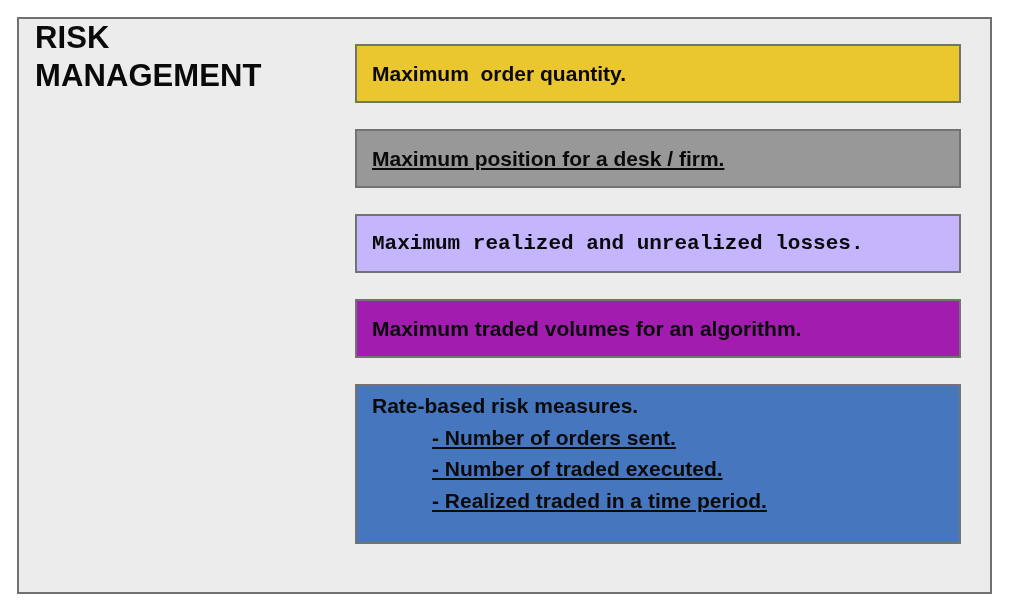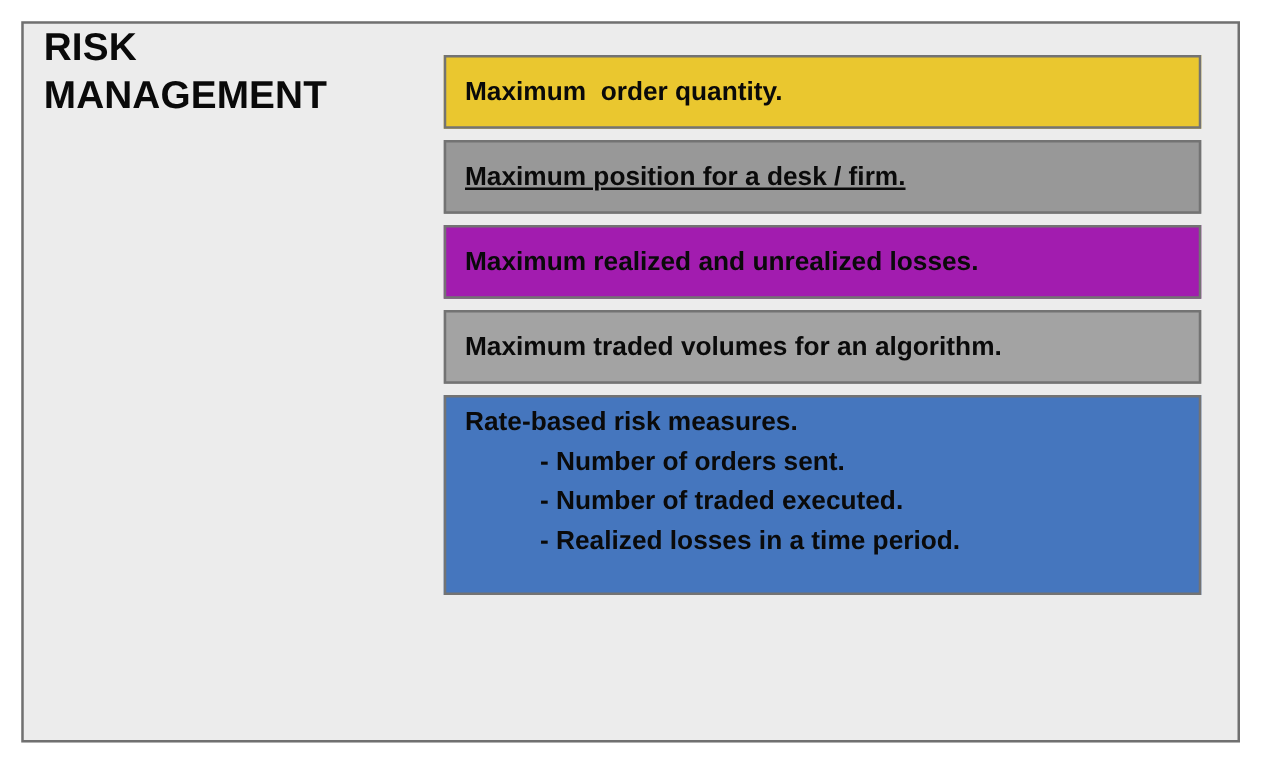--- a/index.html
+++ b/index.html
@@ -68,47 +68,48 @@
     box-sizing: border-box;
     border: 2px solid #737373;
     color: #0a0a0a;
     font-size: 21px;
     font-weight: bold;
     line-height: 1.32;
     display: flex;
     flex-direction: column;
     justify-content: center;
     padding: 6px 0 6px 15px;
-    margin-bottom: 9px;
+    margin-bottom: 26px;
   }
   .measure-box.h-single {
     height: 59px;
     padding-top: 0;
     padding-bottom: 0;
   }
   .measure-box.h-multi {
     height: 160px;
     justify-content: flex-start;
     margin-bottom: 0;
   }
 
   .measure-box .line {
     white-space: pre;
   }
   .measure-box .sub-line {
     white-space: pre;
     padding-left: 60px;
     margin-top: 4px;
+    text-decoration: underline;
   }
 
   
   .fill-yellow { background: #eac72f; }
   .fill-gray   { background: #989898; text-decoration: underline; }
-  .fill-red    { background: #a21caf; }
-  .fill-green  { background: #a3a3a3; }
+  .fill-red    { background: #c4b5fd; font-family: Liberation Mono, monospace; }
+  .fill-green  { background: #a21caf; }
   .fill-blue   { background: #4576be; }
 </style>
 </head>
 <body>
 
 <div id="diagram-root">
   <div class="panel">
 
     <div class="label-col">
       <div class="panel-title">RISK
@@ -131,18 +132,18 @@
       </div>
 
       <div class="measure-box h-single fill-green">
         <div class="line">Maximum traded volumes for an algorithm.</div>
       </div>
 
       <div class="measure-box h-multi fill-blue">
         <div class="line">Rate-based risk measures.</div>
         <div class="sub-line">- Number of orders sent.</div>
         <div class="sub-line">- Number of traded executed.</div>
-        <div class="sub-line">- Realized losses in a time period.</div>
+        <div class="sub-line">- Realized traded in a time period.</div>
       </div>
 
     </div>
   </div>
 </div>
 
 </body></html>

